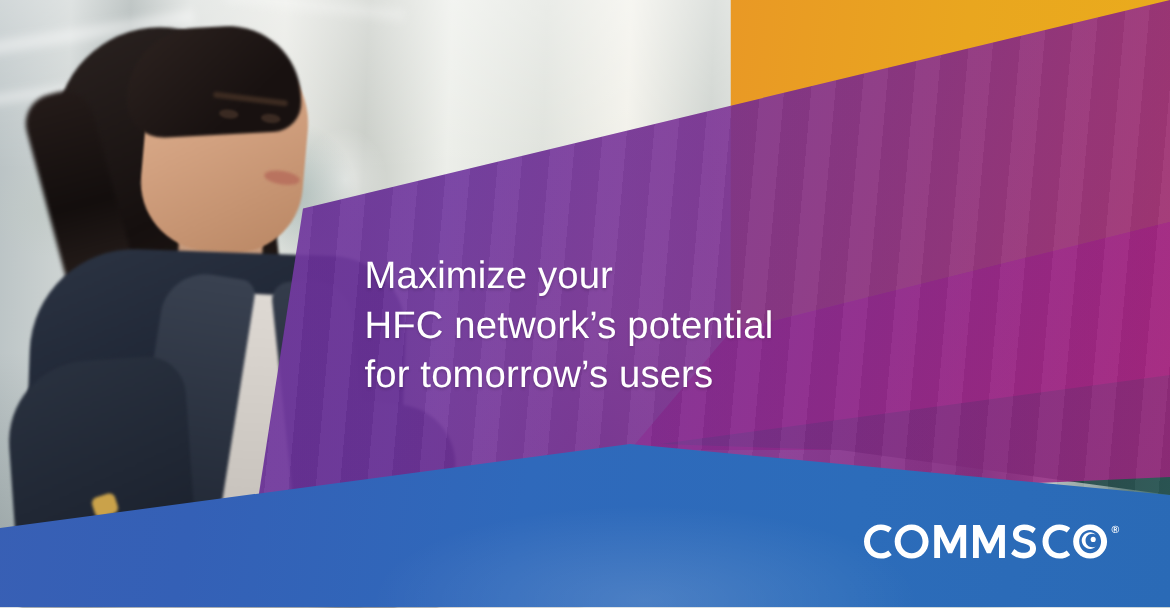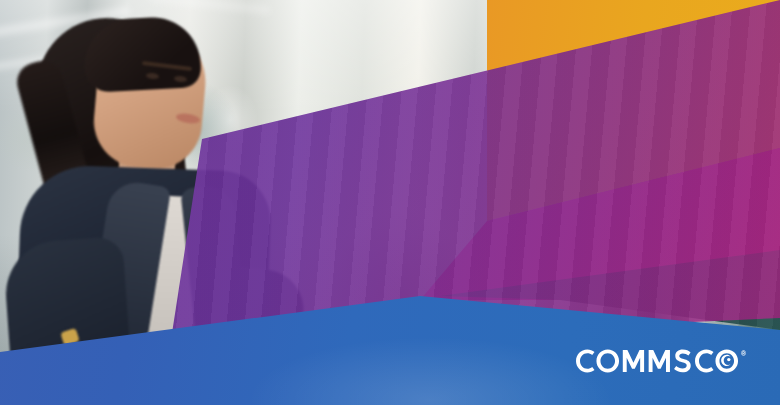--- a/index.html
+++ b/index.html
@@ -288,20 +288,25 @@
     <i class="orange"></i>
     <i class="redseam"></i>
     <i class="magenta"></i>
     <i class="photowedge"></i>
     <i class="purple"></i>
     <i class="bands"></i>
     <i class="blue"></i>
     <i class="blue-shine"></i>
   </div>
 
+  <div class="headline">
+    <span class="ln">Maximize your</span>
+    <span class="ln">HFC network’s potential</span>
+    <span class="ln">for tomorrow’s users</span>
+  </div>
 
   <div class="logo">
     <svg class="logo-mark" width="163" height="24" viewBox="0 0 326 48" aria-hidden="true">
       <g fill="#ffffff">
 
         <path d="M22.6 1.2C9.9 1.2 0 11.5 0 24s9.9 22.8 22.6 22.8c5.6 0 10.6-1.8 14.4-4.9l-4.6-5.9c-2.6 2.2-6 3.5-9.8 3.5-8.3 0-14.6-6.8-14.6-15.5S14.3 8.5 22.6 8.5c3.8 0 7.2 1.3 9.8 3.5l4.6-5.9c-3.8-3.1-8.8-4.9-14.4-4.9z"></path>
 
         <path d="M63.5 1.2C50.8 1.2 40.9 11.5 40.9 24s9.9 22.8 22.6 22.8S86.1 36.5 86.1 24 76.2 1.2 63.5 1.2zm0 7.3c8.3 0 14.6 6.8 14.6 15.5s-6.3 15.5-14.6 15.5S48.9 32.7 48.9 24 55.2 8.5 63.5 8.5z"></path>
 
         <path d="M93.6 2.1h9.2l12.1 25.3L127 2.1h9.2v43.8h-7.9V17.3l-10.8 22.4h-5.4L101.4 17.3v28.6h-7.8z"></path>

